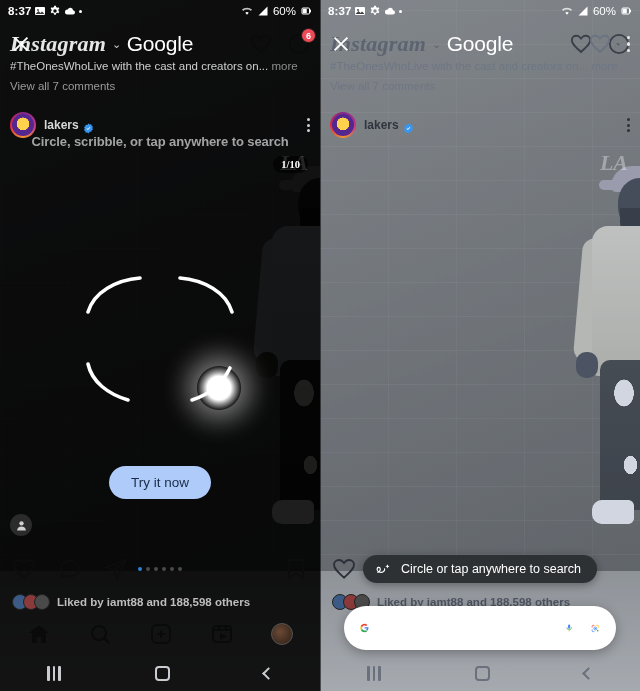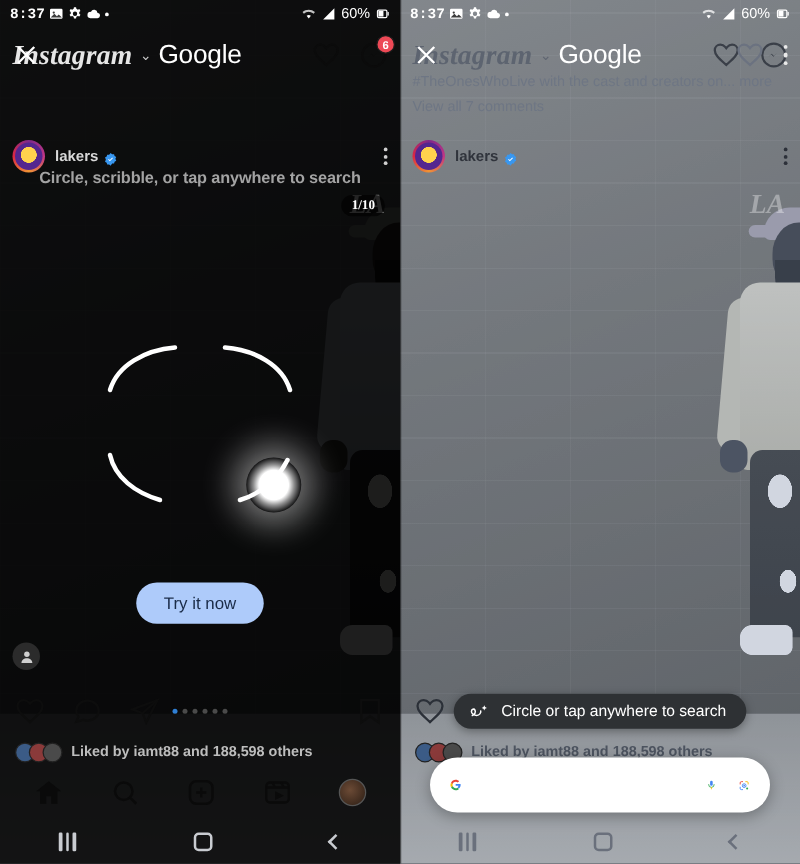--- a/index.html
+++ b/index.html
@@ -58,21 +58,21 @@
 
   
   .panel-right .photo { filter:brightness(1.18) saturate(.55) hue-rotate(200deg); }
   .blue-veil { position:absolute; inset:0; background:rgba(120,135,165,.34); pointer-events:none; }
   .panel-right { background:#8c93a1; }
 
   
   .statusbar { position:absolute; left:0; right:0; top:0; height:22px;
                display:flex; align-items:center; padding:0 8px;
                font-size:11.5px; color:#fff; z-index:40; }
-  .sb-left { display:flex; align-items:center; gap:3px;font-family:Liberation Mono, monospace; }
+  .sb-left { display:flex; align-items:center; gap:3px; }
   .sb-right{ margin-left:auto; display:flex; align-items:center; gap:4px; font-size:11.5px; }
   .sb-ico { display:inline-flex; width:12px; height:12px; align-items:center; justify-content:center; }
   .sb-ico svg { display:block; }
   .sb-dot { width:3px; height:3px; border-radius:50%; background:#fff; }
   .sb-time{ font-weight:600; letter-spacing:.1px; }
 
   
   .ig-header { position:absolute; left:0; right:0; top:22px; height:44px;
                display:flex; align-items:center; padding:0 10px; z-index:12; }
   .ig-logo { font-family:"Liberation Serif", serif; font-size:22px; font-weight:700;
@@ -259,20 +259,25 @@
         <span class="ig-ico">
           <svg viewBox="0 0 24 24" fill="none" stroke="currentColor" stroke-width="1.9">
               <circle cx="12" cy="12" r="10"></circle>
               <path d="M6.8 14.4l3.4-3.6 2 2 2.9-2.8-3.3 3.6-2-2z" fill="currentColor" stroke="none"></path>
             </svg>
           <span class="badge">6</span>
         </span>
       </div>
     </div>
 
+    <div class="ig-caption">
+      <div><span>#TheOnesWhoLive with the cast and creators on...</span>
+           <span class="cap-more">more</span></div>
+      <div class="cap2">View all 7 comments</div>
+    </div>
 
     <div class="action-row">
       <span class="act">
         <svg viewBox="0 0 24 24" fill="none" stroke="currentColor" stroke-width="1.8">
             <path d="M12 20.7l-1.4-1.3C5.4 14.7 2 11.6 2 7.8 2 5 4.2 3 6.9 3c1.6 0 3.1.7 4.1 1.9l1 1.2 1-1.2C14 3.7 15.5 3 17.1 3 19.8 3 22 5 22 7.8c0 3.8-3.4 6.9-8.6 11.6z"></path>
           </svg>
       </span>
       <span class="act">
         <svg viewBox="0 0 24 24" fill="none" stroke="currentColor" stroke-width="1.8">
             <path d="M21 11.5c0 4.4-4 8-9 8-1.2 0-2.3-.2-3.3-.6L3 20.5l1.8-4.2C3.7 15 3 13.3 3 11.5c0-4.4 4-8 9-8s9 3.6 9 8z"></path>

